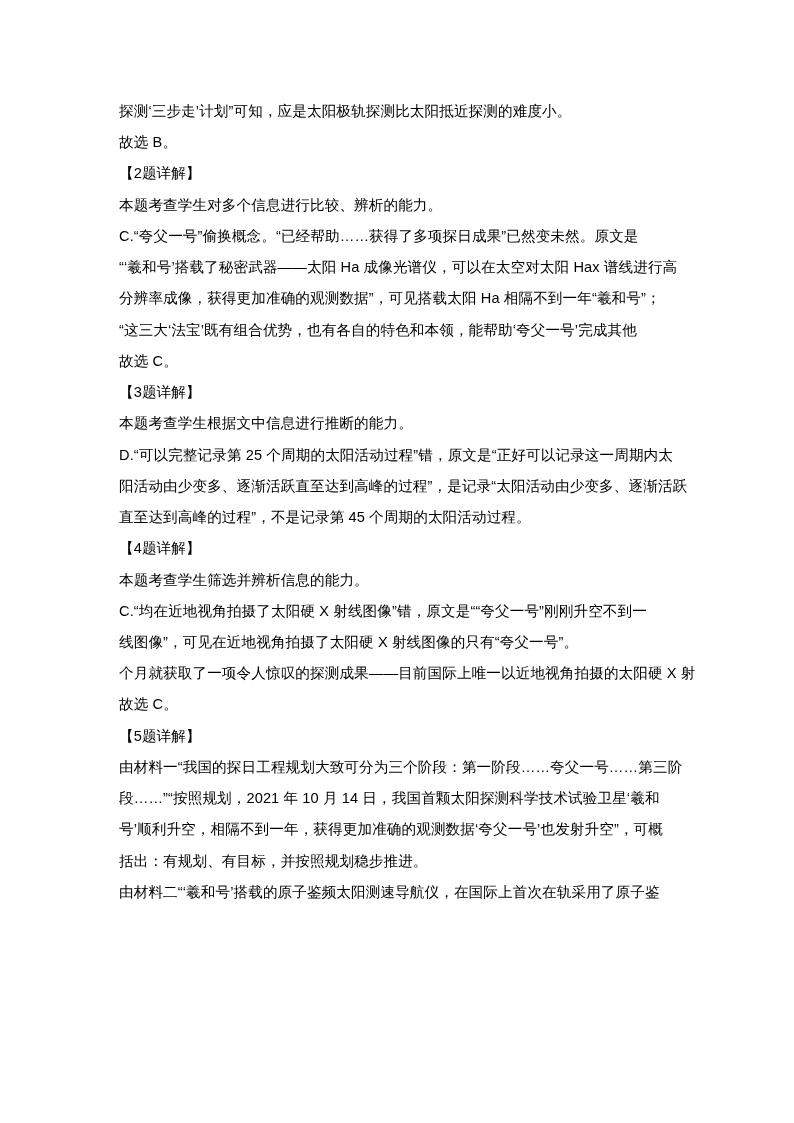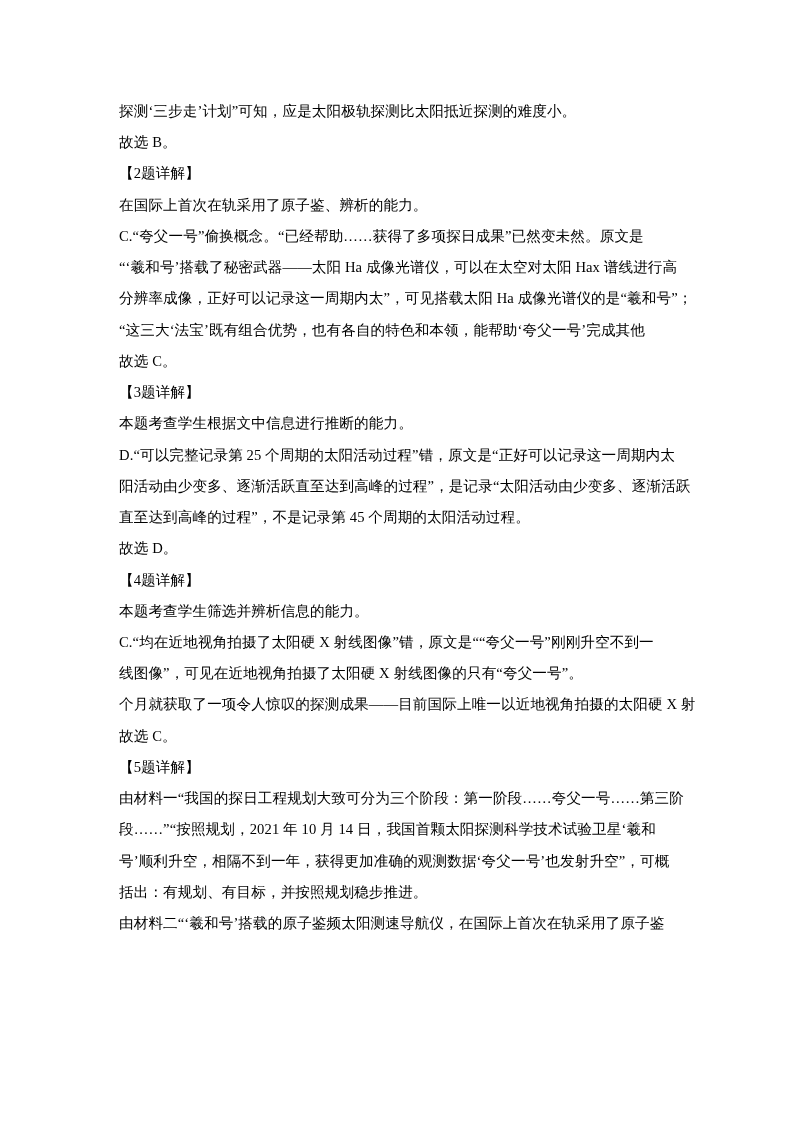--- a/index.html
+++ b/index.html
@@ -6,21 +6,21 @@
     margin: 0;
     padding: 0;
     background: #ffffff;
   }
   .page {
     position: relative;
     width: 794px;
     height: 1123px;
     background: #ffffff;
     overflow: hidden;
-    font-family: Liberation Serif, serif;
+    font-family: Liberation Sans, sans-serif;
   }
   .textblock {
     position: absolute;
     left: 119px;
     top: 96px;
     width: 560px;
   }
   .para {
     margin: 0;
     padding: 0;
@@ -43,44 +43,41 @@
       <div class="para">
         <div class="line">探测‘三步走’计划”可知，应是太阳极轨探测比太阳抵近探测的难度小。</div>
       </div>
       <div class="para">
         <div class="line">故选 B。</div>
       </div>
       <div class="para">
         <div class="line">【2题详解】</div>
       </div>
       <div class="para">
-        <div class="line">在国际上首次在轨采用了原子鉴、辨析的能力。</div>
+        <div class="line">本题考查学生对多个信息进行比较、辨析的能力。</div>
       </div>
       <div class="para">
         <div class="line">C.“夸父一号”偷换概念。“已经帮助……获得了多项探日成果”已然变未然。原文是</div>
         <div class="line">“‘羲和号’搭载了秘密武器——太阳 Ha 成像光谱仪，可以在太空对太阳 Hax 谱线进行高</div>
-        <div class="line">分辨率成像，正好可以记录这一周期内太”，可见搭载太阳 Ha 成像光谱仪的是“羲和号”；</div>
+        <div class="line">分辨率成像，获得更加准确的观测数据”，可见搭载太阳 Ha 相隔不到一年“羲和号”；</div>
         <div class="line">“这三大‘法宝’既有组合优势，也有各自的特色和本领，能帮助‘夸父一号’完成其他</div>
       </div>
       <div class="para">
         <div class="line">故选 C。</div>
       </div>
       <div class="para">
         <div class="line">【3题详解】</div>
       </div>
       <div class="para">
         <div class="line">本题考查学生根据文中信息进行推断的能力。</div>
       </div>
       <div class="para">
         <div class="line">D.“可以完整记录第 25 个周期的太阳活动过程”错，原文是“正好可以记录这一周期内太</div>
         <div class="line">阳活动由少变多、逐渐活跃直至达到高峰的过程”，是记录“太阳活动由少变多、逐渐活跃</div>
         <div class="line">直至达到高峰的过程”，不是记录第 45 个周期的太阳活动过程。</div>
-      </div>
-      <div class="para">
-        <div class="line">故选 D。</div>
       </div>
       <div class="para">
         <div class="line">【4题详解】</div>
       </div>
       <div class="para">
         <div class="line">本题考查学生筛选并辨析信息的能力。</div>
       </div>
       <div class="para">
         <div class="line">C.“均在近地视角拍摄了太阳硬 X 射线图像”错，原文是““夸父一号”刚刚升空不到一</div>
         <div class="line">线图像”，可见在近地视角拍摄了太阳硬 X 射线图像的只有“夸父一号”。</div>

